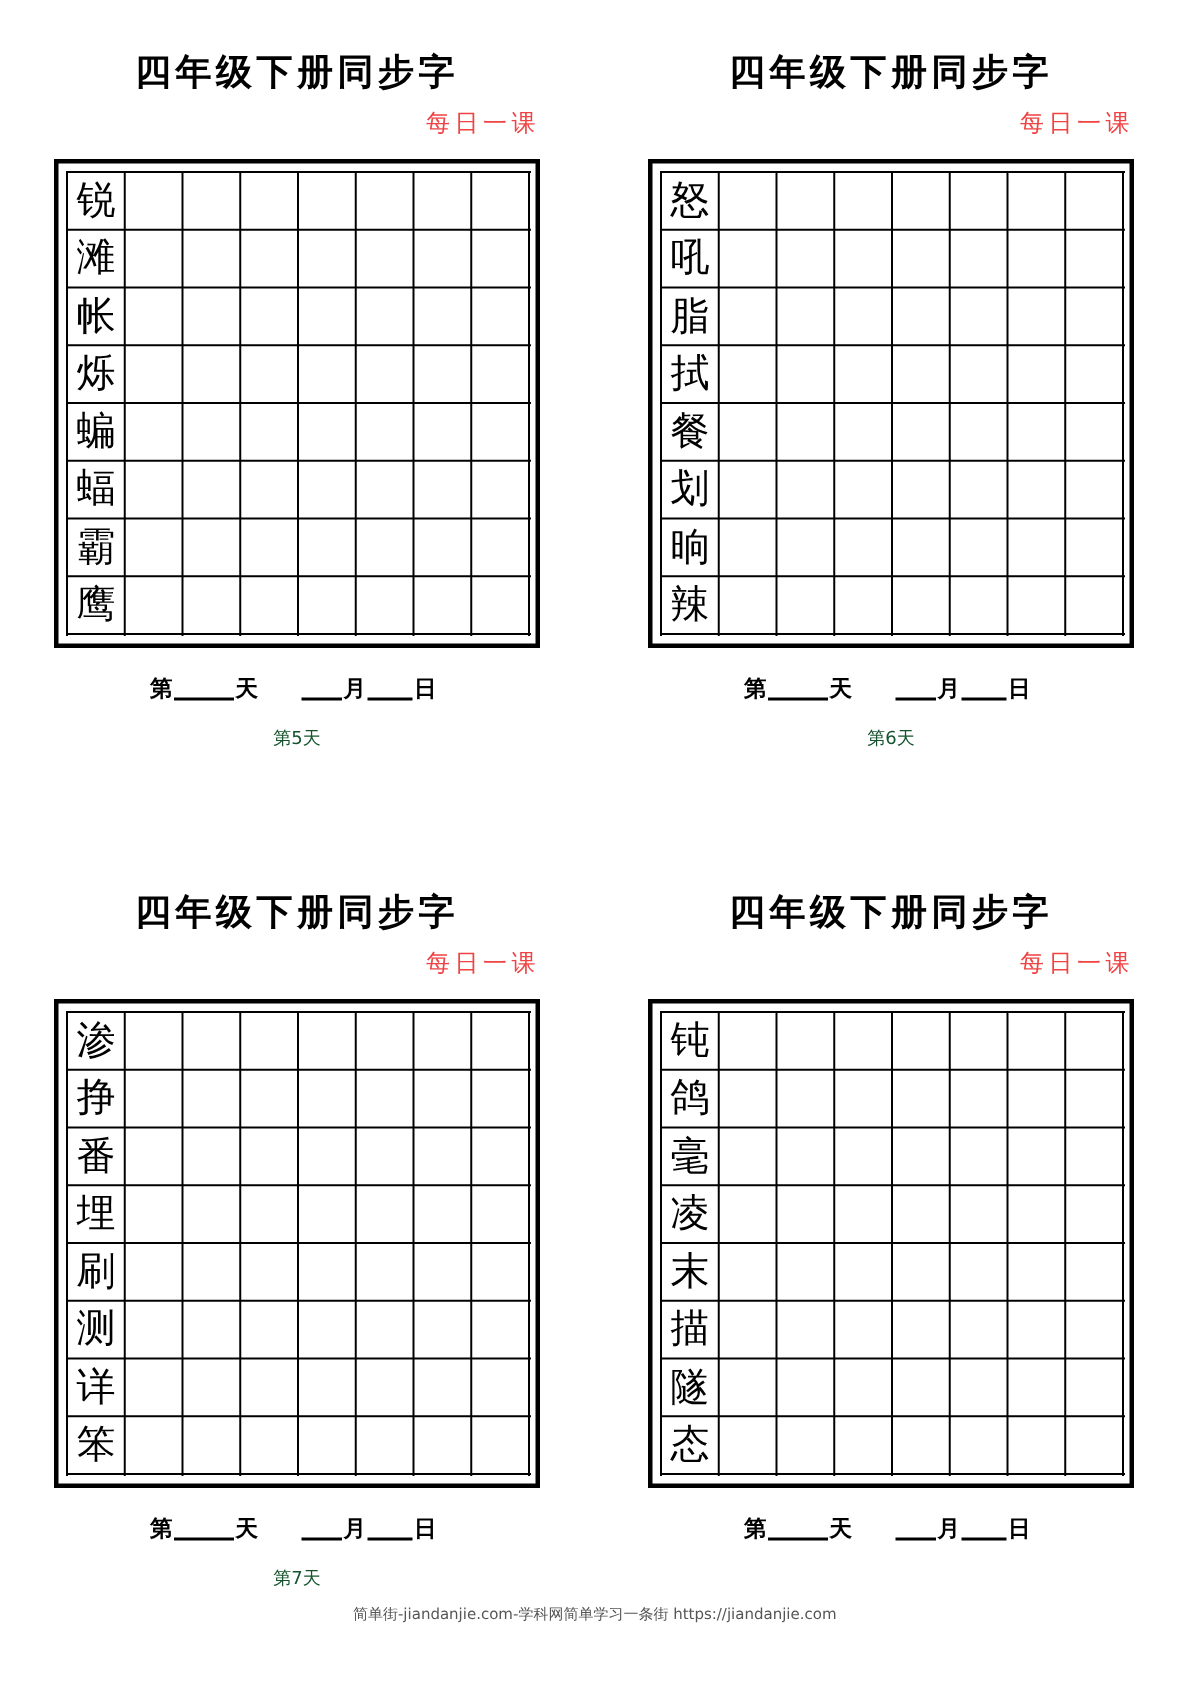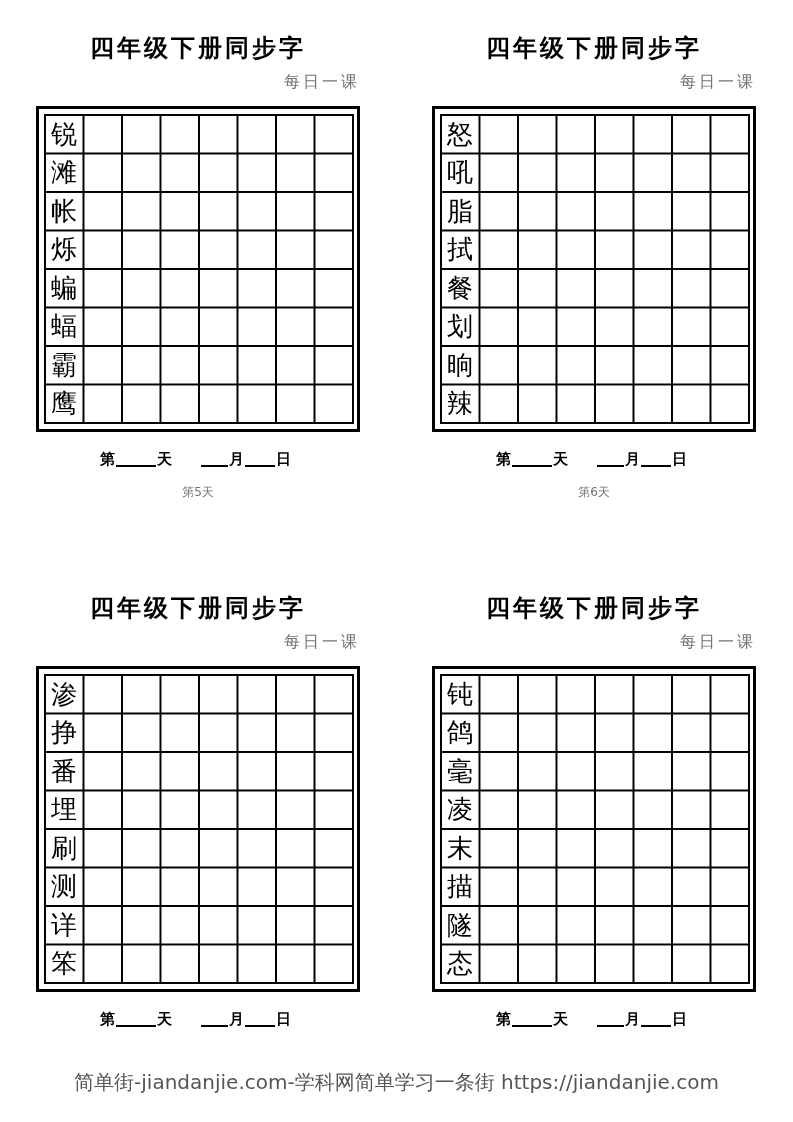--- a/index.html
+++ b/index.html
@@ -2,40 +2,40 @@
 <html><head>
 <meta charset="utf-8">
 <style>
   html, body { margin: 0; padding: 0; background: #fff; }
   body { width: 793px; height: 1122px; position: relative; overflow: hidden;
          font-family: "DejaVu Serif", serif; color: #000; }
   .panel { position: absolute; width: 324px; height: 234px; }
   .title { position: absolute; left: 0; width: 324px; top: -74px; text-align: center;
            font-size: 24px; font-weight: bold; letter-spacing: 3px; line-height: 32px; }
   .subtitle { position: absolute; right: 0; top: -35px; font-size: 16px; letter-spacing: 3px;
-              line-height: 22px; color: #737373; }
+              line-height: 22px; color: #ef4444; }
   .box { position: absolute; left: 0; top: 0; width: 324px; height: 326px;
          box-sizing: border-box; border: 3px solid #000; }
   .grid { position: absolute; left: 5px; top: 5px; width: 309.5px; height: 309.5px;
           background-image:
             linear-gradient(to right, #000 1.5px, transparent 1.5px),
             linear-gradient(to bottom, #000 1.5px, transparent 1.5px);
           background-size: 38.5px 38.5px; background-repeat: repeat; }
   .chars { position: absolute; left: 1.5px; top: 1.5px; width: 37px; }
   .ch { display: block; width: 37px; height: 38.5px; line-height: 37px; text-align: center;
         font-size: 26px; }
   .footer { position: absolute; left: 64px; top: 341px; height: 22px; display: flex;
             align-items: flex-end; font-size: 15px; font-weight: bold; line-height: 20px; }
   .blank { display: inline-block; border-bottom: 2px solid #000; height: 16px; margin: 0 1px 2px 1px; }
   .b1 { width: 40px; } .b2 { width: 27px; } .b3 { width: 30px; }
   .gap { display: inline-block; width: 28px; }
   .day { position: absolute; left: 0; width: 324px; top: 378px; text-align: center;
-         font-size: 12px; color: #737373; font-family: "DejaVu Sans", sans-serif; }
+         font-size: 12px; color: #14532d; font-family: "DejaVu Sans", sans-serif; }
   .watermark { position: absolute; left: 0; width: 793px; top: 1069px; text-align: center;
-               font-size: 20px; color: #555; font-family: "DejaVu Sans", sans-serif; }
+               font-size: 10px; color: #555; font-family: "DejaVu Sans", sans-serif; }
 </style>
 </head>
 <body>
 
 <div class="panel" style="left:36px; top:106px;">
   <div class="title">四年级下册同步字</div>
   <div class="subtitle">每日一课</div>
   <div class="box">
     <div class="grid">
       <div class="chars">
@@ -113,20 +113,21 @@
   <div class="footer">
     <span>第</span>
     <span class="blank b1"></span>
     <span>天</span>
     <span class="gap"></span>
     <span class="blank b2"></span>
     <span>月</span>
     <span class="blank b3"></span>
     <span>日</span>
   </div>
+  <div class="day">第7天</div>
 </div>
 
 <div class="panel" style="left:432px; top:666px;">
   <div class="title">四年级下册同步字</div>
   <div class="subtitle">每日一课</div>
   <div class="box">
     <div class="grid">
       <div class="chars">
         <span class="ch">钝</span>
         <span class="ch">鸽</span>

